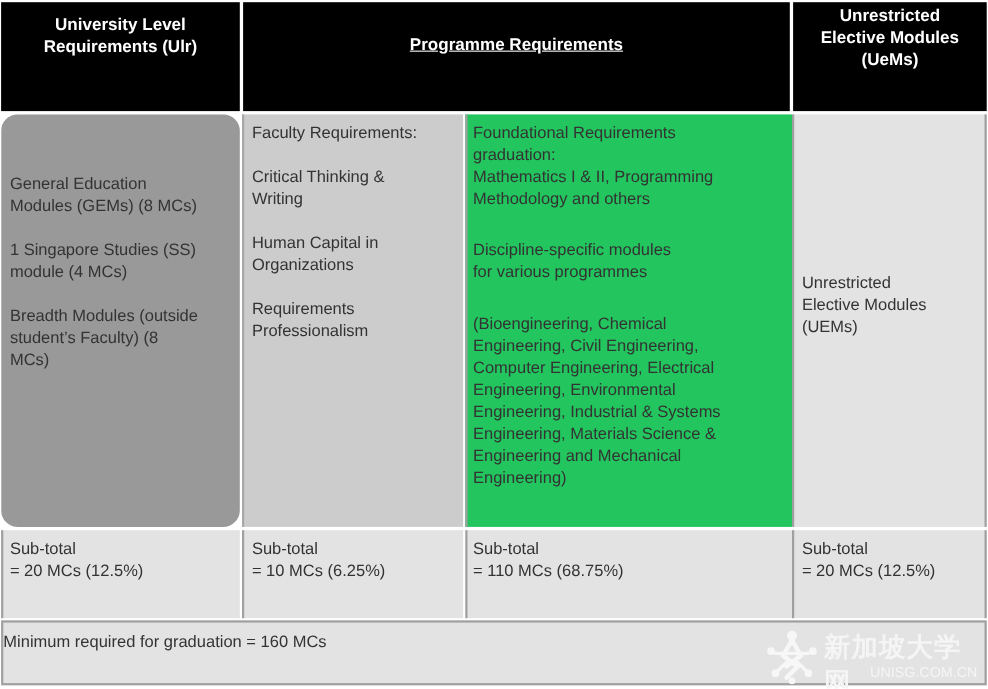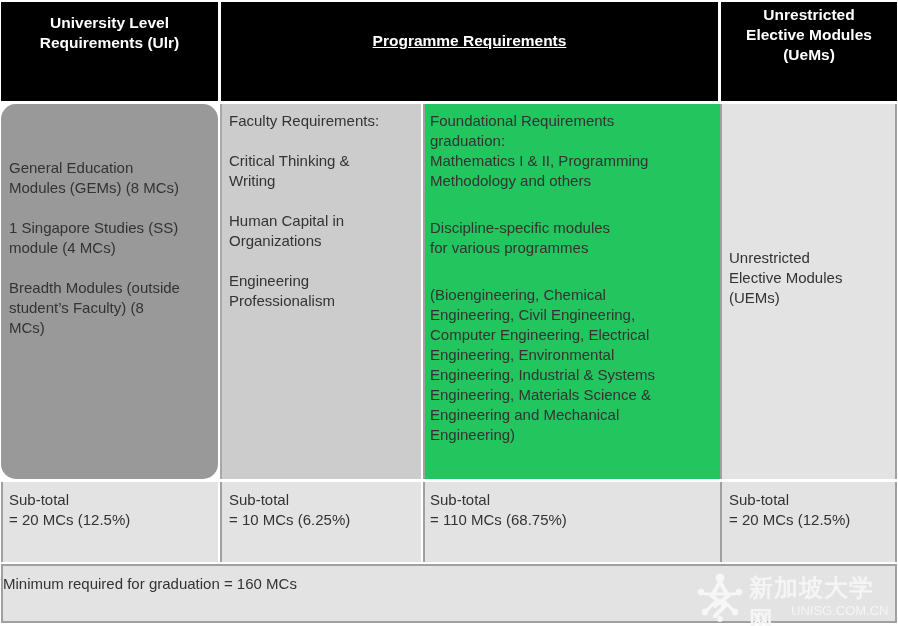--- a/index.html
+++ b/index.html
@@ -78,21 +78,21 @@
     </p>
     <p class="para">
       <span class="line">Critical Thinking &amp;</span>
       <span class="line">Writing</span>
     </p>
     <p class="para">
       <span class="line">Human Capital in</span>
       <span class="line">Organizations</span>
     </p>
     <p class="para">
-      <span class="line">Engineering</span>
+      <span class="line">Requirements</span>
       <span class="line">Professionalism</span>
     </p>
   </div>
 
   <div class="cell body3" style="left:423px; top:104px; width:297px; height:375px; padding:7px 4px 0 5px;">
     <p class="para" style="margin-bottom:27px;">
       <span class="line">Foundational Requirements</span>
       <span class="line">graduation:</span>
       <span class="line">Mathematics I &amp; II, Programming</span>
       <span class="line">Methodology and others</span>

